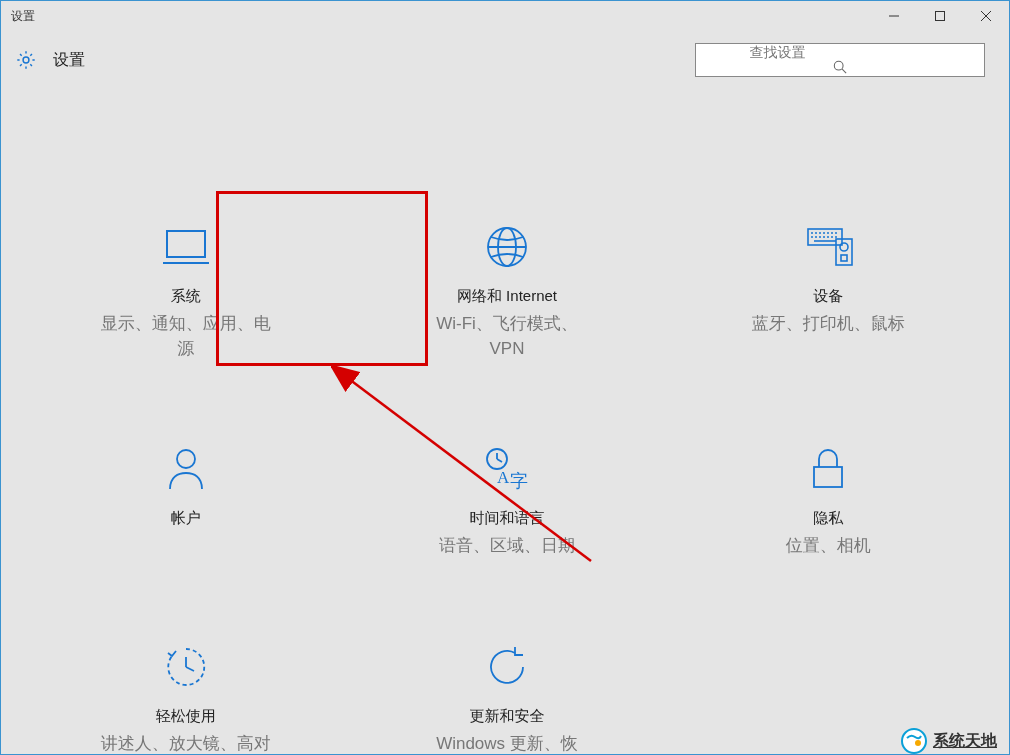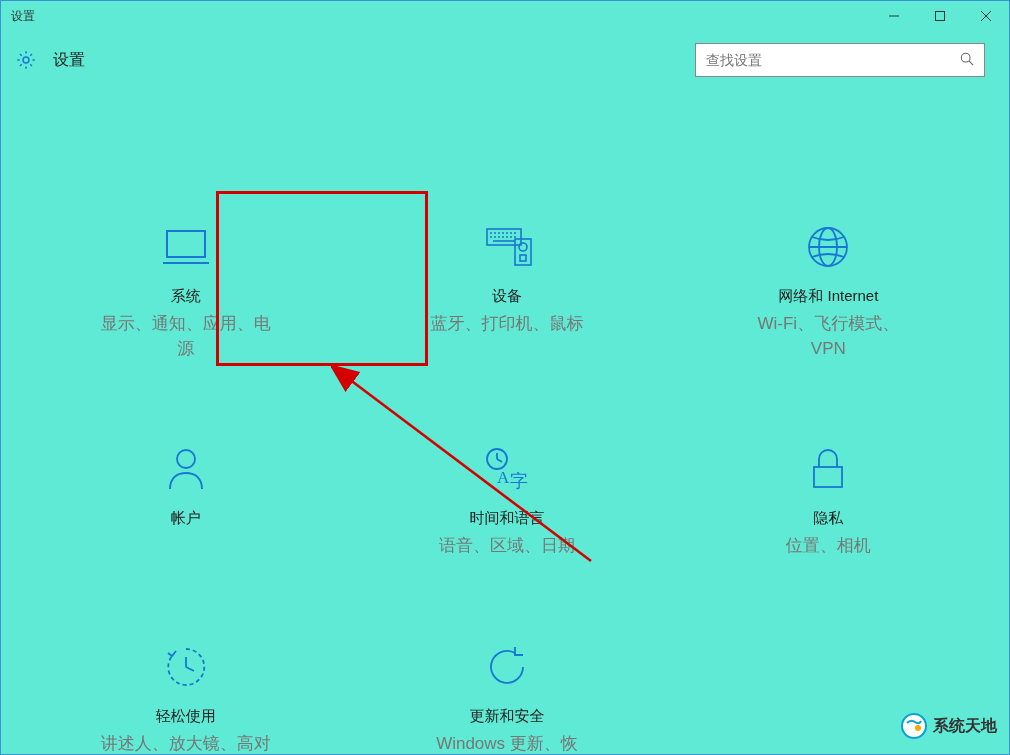--- a/index.html
+++ b/index.html
@@ -9,21 +9,21 @@
       width: 1010px;
       height: 755px;
       overflow: hidden;
       position: relative;
     }
     .window {
       border: 1px solid #3a93d0;
       width: 1010px;
       height: 755px;
       position: relative;
-      background: #5eead4;
+      background: #e5e5e5;
     }
     .titlebar {
       height: 30px;
       display: flex;
       align-items: center;
       padding-left: 10px;
       font-size: 12px;
       color: #333;
     }
     .titlebar-title { flex: 1; }
@@ -56,20 +56,21 @@
     }
     .search-box {
       margin-left: auto;
       border: 1px solid #888;
       width: 290px;
       height: 34px;
       display: flex;
       align-items: center;
       padding: 0 10px;
       background: #fff;
+      flex-direction: column;
     }
     .search-input {
       border: none;
       outline: none;
       flex: 1;
       font-size: 14px;
       color: #666;
       background: transparent;
     }
     .search-input::placeholder { color: #777; }
@@ -117,28 +118,29 @@
       z-index: 5;
     }
     .arrow-svg {
       position: absolute;
       pointer-events: none;
       z-index: 6;
     }
     .watermark {
       position: absolute;
       right: 12px;
-      bottom: 15px;
+      bottom: 0;
       display: flex;
       align-items: center;
       font-size: 16px;
       font-weight: bold;
       color: #333;
       z-index: 7;
       gap: 6px;
+      text-decoration: underline;
     }
     .watermark-icon {
       width: 26px;
       height: 26px;
       border-radius: 50%;
       border: 2px solid #0aa0d8;
       display: flex;
       align-items: center;
       justify-content: center;
       background: #fff;
@@ -194,20 +196,34 @@
 
     <div class="tile">
       <div class="icon-area">
         <svg width="50" height="40" viewBox="0 0 50 40" fill="none" stroke="#1976d2" stroke-width="2">
           <rect x="6" y="4" width="38" height="26"></rect>
           <line x1="2" y1="36" x2="48" y2="36"></line>
         </svg>
       </div>
       <div class="tile-title">系统</div>
       <div class="tile-desc">显示、通知、应用、电源</div>
+    </div>
+
+    <div class="tile">
+      <div class="icon-area">
+        <svg width="44" height="44" viewBox="0 0 44 44" fill="none" stroke="#1976d2" stroke-width="1.8">
+          <circle cx="22" cy="22" r="19"></circle>
+          <ellipse cx="22" cy="22" rx="9" ry="19"></ellipse>
+          <line x1="3" y1="22" x2="41" y2="22"></line>
+          <path d="M6 12 Q22 18 38 12"></path>
+          <path d="M6 32 Q22 26 38 32"></path>
+        </svg>
+      </div>
+      <div class="tile-title">网络和 Internet</div>
+      <div class="tile-desc">Wi-Fi、飞行模式、VPN</div>
     </div>
 
     <div class="tile">
       <div class="icon-area">
         <svg width="56" height="44" viewBox="0 0 56 44" fill="none" stroke="#1976d2" stroke-width="1.6">
           <rect x="8" y="4" width="34" height="16"></rect>
           <line x1="11" y1="8" x2="13" y2="8"></line>
             <line x1="15" y1="8" x2="17" y2="8"></line>
             <line x1="19" y1="8" x2="21" y2="8"></line>
             <line x1="23" y1="8" x2="25" y2="8"></line>
@@ -224,34 +240,20 @@
           <line x1="14" y1="16" x2="36" y2="16"></line>
           <rect x="36" y="14" width="16" height="26"></rect>
           <circle cx="44" cy="22" r="4"></circle>
           <rect x="41" y="30" width="6" height="6"></rect>
         </svg>
       </div>
       <div class="tile-title">设备</div>
       <div class="tile-desc">蓝牙、打印机、鼠标</div>
     </div>
 
-    <div class="tile">
-      <div class="icon-area">
-        <svg width="44" height="44" viewBox="0 0 44 44" fill="none" stroke="#1976d2" stroke-width="1.8">
-          <circle cx="22" cy="22" r="19"></circle>
-          <ellipse cx="22" cy="22" rx="9" ry="19"></ellipse>
-          <line x1="3" y1="22" x2="41" y2="22"></line>
-          <path d="M6 12 Q22 18 38 12"></path>
-          <path d="M6 32 Q22 26 38 32"></path>
-        </svg>
-      </div>
-      <div class="tile-title">网络和 Internet</div>
-      <div class="tile-desc">Wi-Fi、飞行模式、VPN</div>
-    </div>
-
 
     <div class="tile">
       <div class="icon-area">
         <svg width="40" height="44" viewBox="0 0 40 44" fill="none" stroke="#1976d2" stroke-width="1.8">
           <circle cx="20" cy="12" r="9"></circle>
           <path d="M4 42 C4 30 12 26 20 26 C28 26 36 30 36 42"></path>
         </svg>
       </div>
       <div class="tile-title">帐户</div>
     </div>

